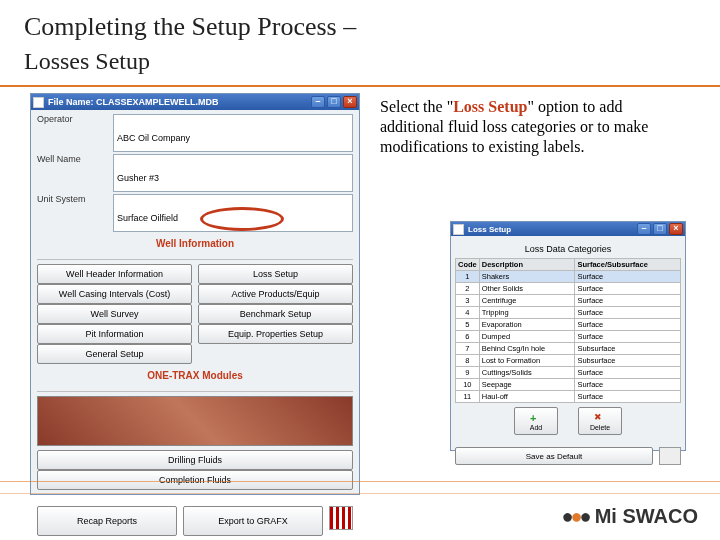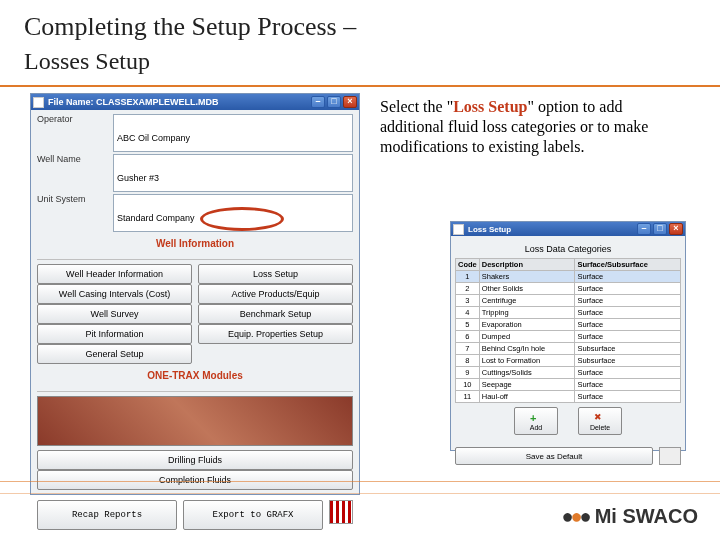--- a/index.html
+++ b/index.html
@@ -42,21 +42,21 @@
   .winbtn { width:14px; height:12px; background: linear-gradient(#6fa0e0,#4a7cc9); border:1px solid #2a5aa8; color:#fff; font-size:9px; line-height:9px; text-align:center; border-radius:2px;}
   .winbtn.close { background: linear-gradient(#e06a4a,#c0371b); border-color:#8a2a15;}
   .appbody { padding: 4px 6px; }
   .kvrow { display:flex; margin-bottom:2px; }
   .kvrow .k { width:76px; color:#333; }
   .kvrow .v { flex:1; background:#fff; border:1px solid #9ab; padding:18px 3px; height:13px; line-height:11px;}
   .sect-head { text-align:center; color:#c33a1a; font-weight:bold; margin:6px 0 4px; font-size:10px; border-bottom:1px solid #c0c0c0; padding-bottom:10px;}
   .btngrid { display:grid; grid-template-columns: 1fr 1fr; gap:0 6px; }
   .btnwide { grid-column: 1 / -1; }
   .uibtn { background: linear-gradient(#fff,#e3e6e9); border:1px solid #888; height:20px; display:flex; align-items:center; justify-content:center; font-size:9px; border-radius:2px; cursor:pointer;}
-  .bottom-row { display:flex; gap:6px; margin-top:10px;font-family:Liberation Mono, monospace;}
+  .bottom-row { display:flex; gap:6px; margin-top:16px;}
   .bottom-row .uibtn { flex:1; height:30px; flex-direction:row; gap:4px;}
   .tinyicon { width:24px; height:24px; background:#eee; border:1px solid #999; }
   .tinyicon.graph { background: repeating-linear-gradient(90deg,#b00,#b00 3px,#fff 3px,#fff 6px);}
   .photo { width:100%; height:50px; background: linear-gradient(45deg,#8a3a2a,#c0765a,#8a3a2a); border:1px solid #888; margin-bottom:4px; display:flex; align-items:center; justify-content:center; color:#fff; font-size:8px;}
 
   .circle-mark {
     position:absolute; left:200px; top:120px; width:84px; height:24px;
     border:3px solid #c33a1a; border-radius: 50%/50%; pointer-events:none;
   }
 
@@ -122,21 +122,21 @@
         <div class="kvrow">
           <div class="k">Operator</div>
           <div class="v">ABC Oil Company</div>
         </div>
         <div class="kvrow">
           <div class="k">Well Name</div>
           <div class="v">Gusher #3</div>
         </div>
         <div class="kvrow">
           <div class="k">Unit System</div>
-          <div class="v">Standard Company</div>
+          <div class="v">Surface Oilfield</div>
         </div>
 
         <div class="sect-head">Well Information</div>
         <div class="btngrid">
           <div class="uibtn">Well Header Information</div>
           <div class="uibtn">Loss Setup</div>
           <div class="uibtn">Well Casing Intervals (Cost)</div>
           <div class="uibtn">Active Products/Equip</div>
           <div class="uibtn">Well Survey</div>
           <div class="uibtn">Benchmark Setup</div>

